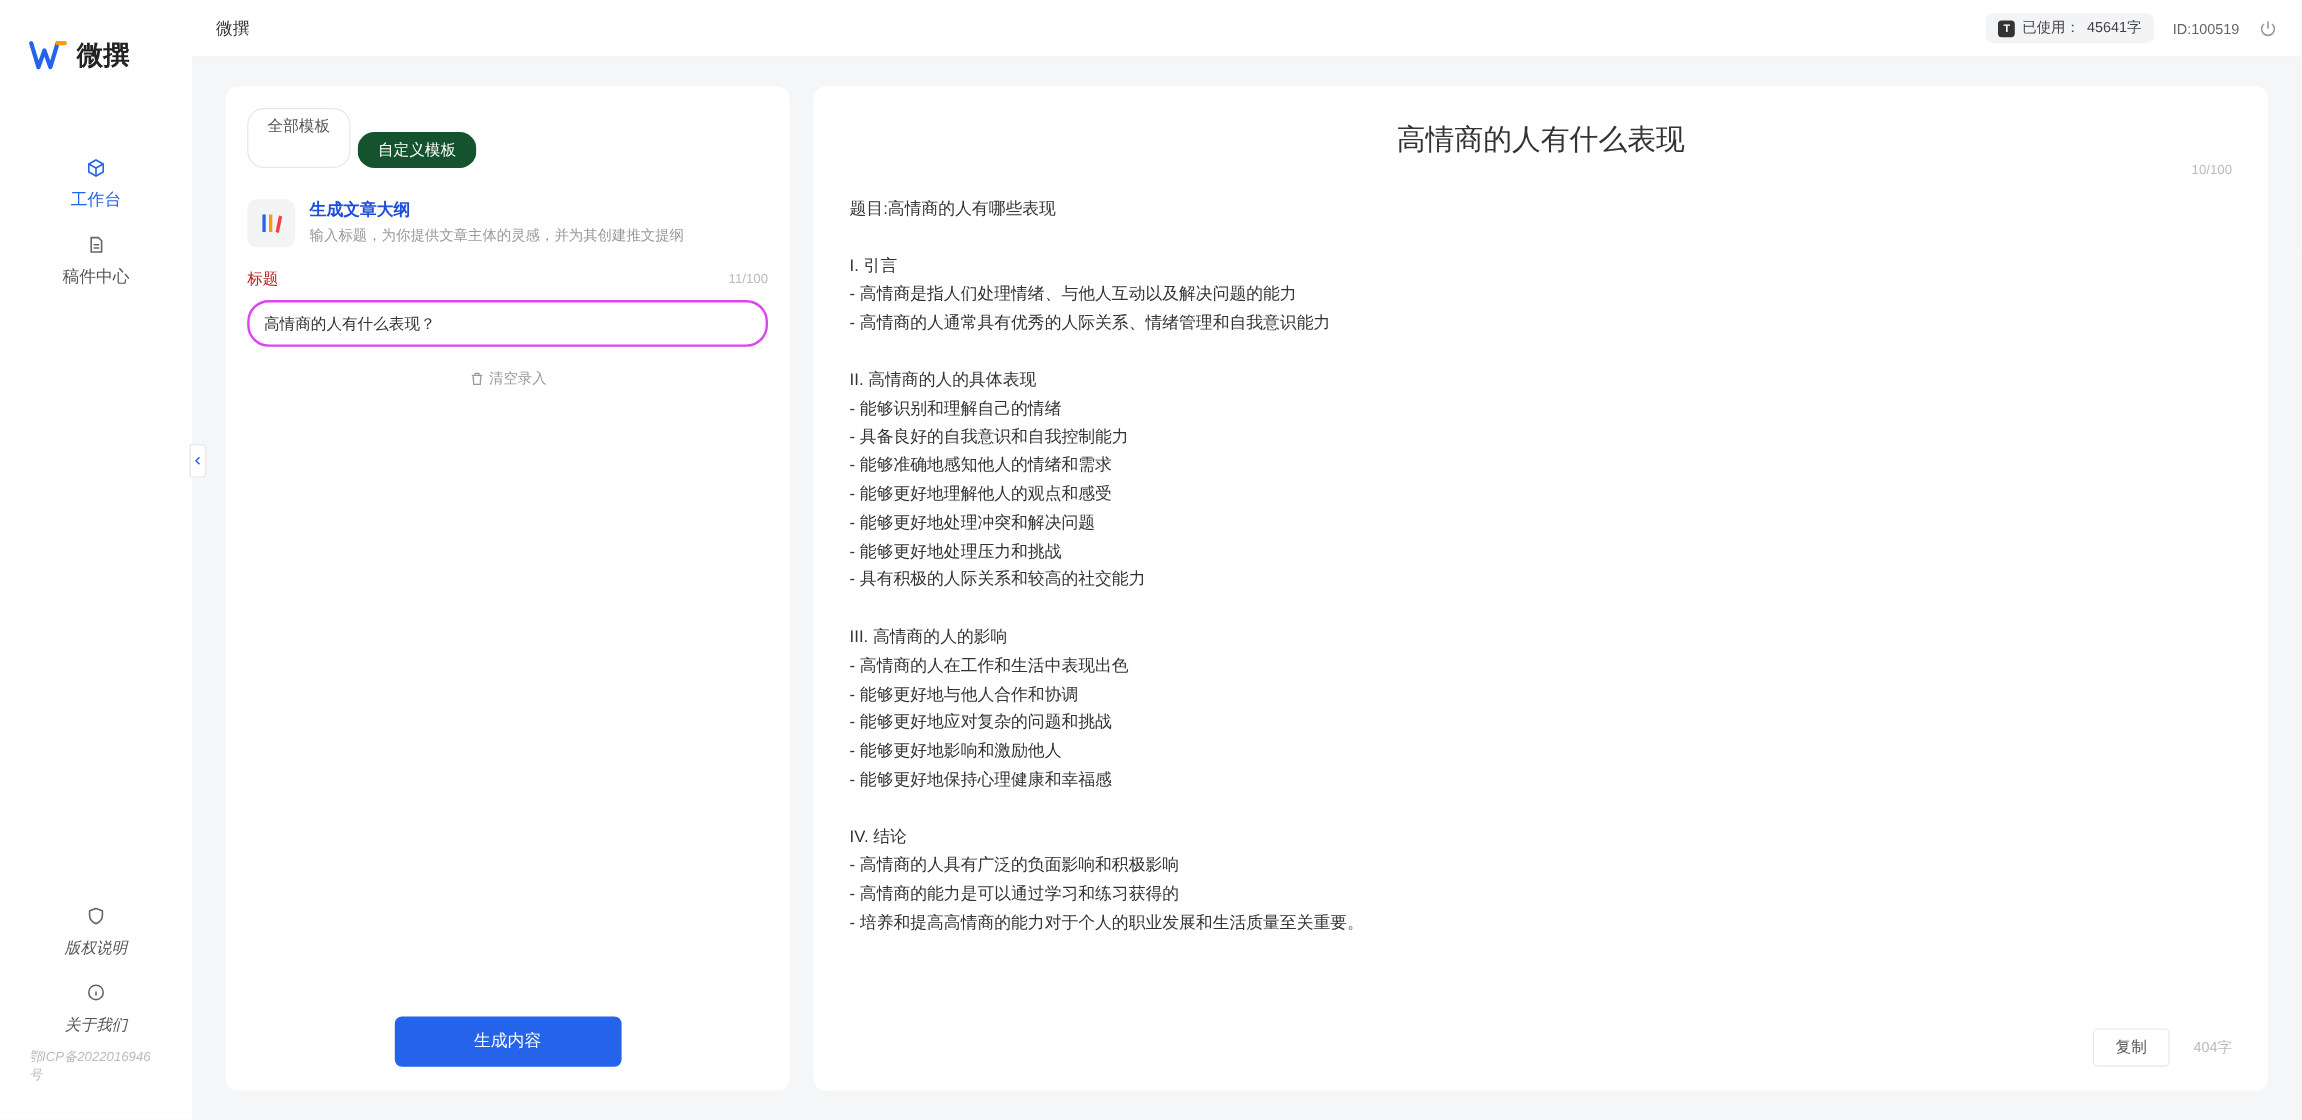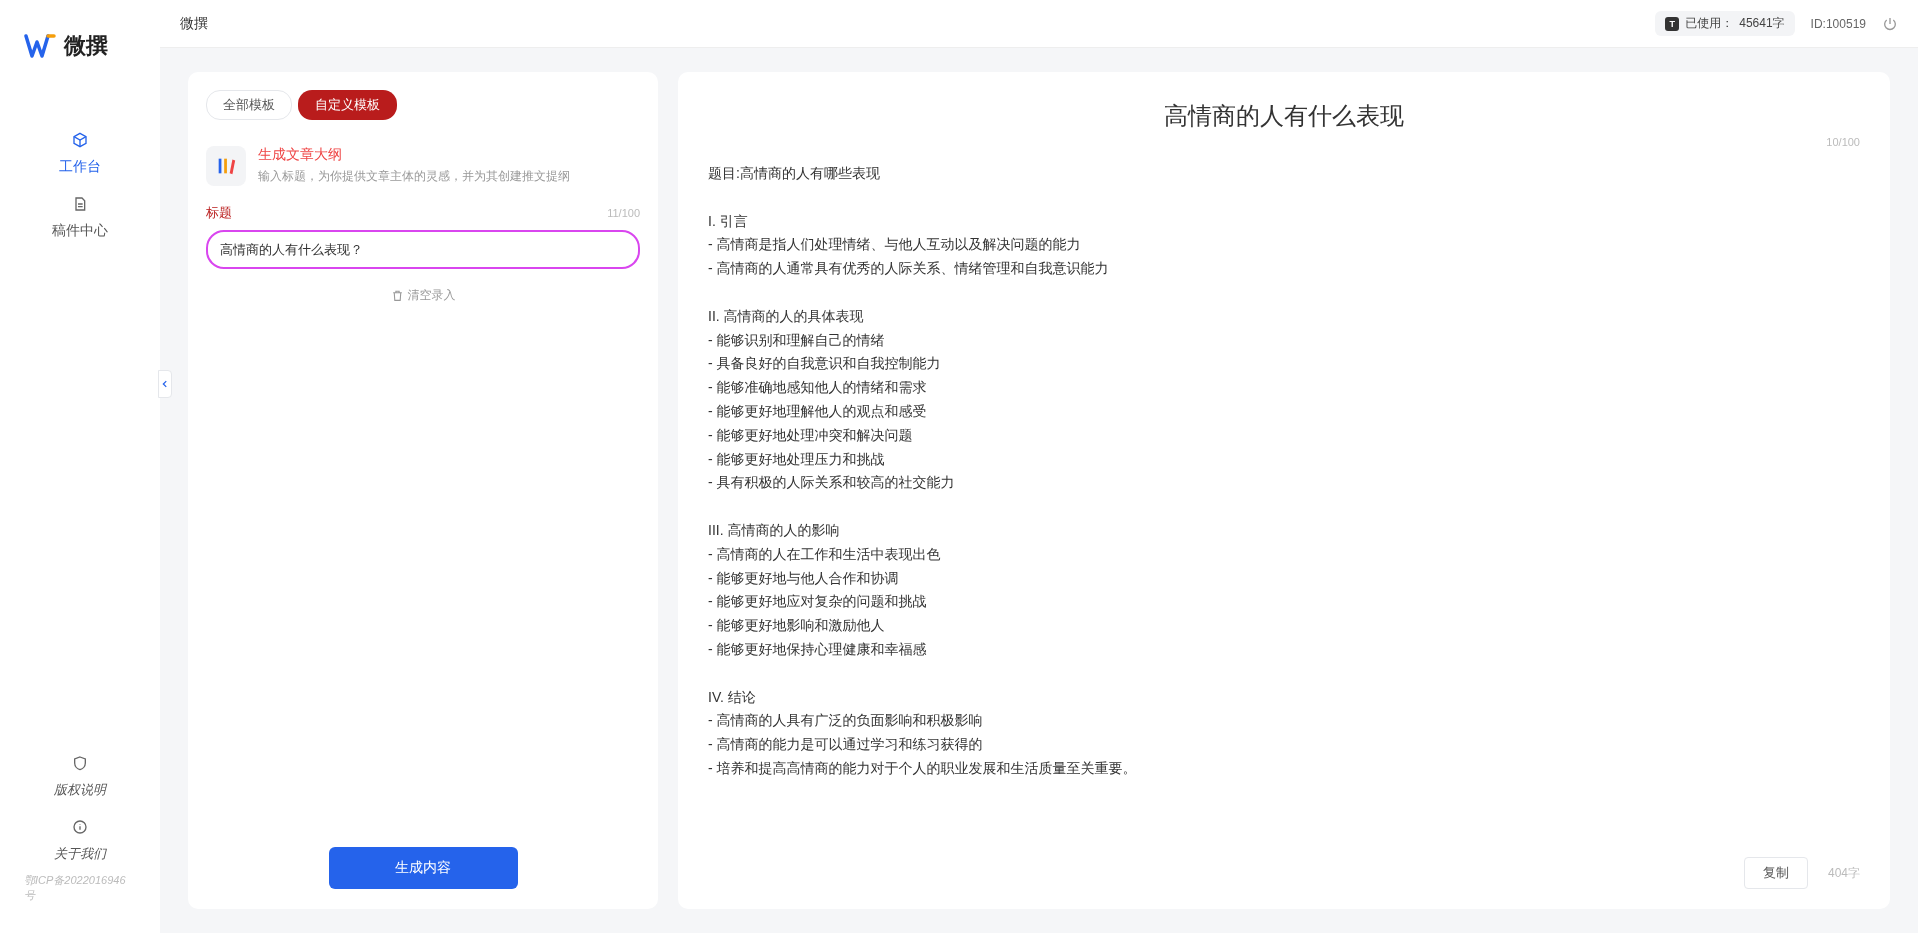--- a/index.html
+++ b/index.html
@@ -32,26 +32,26 @@
 .power-icon svg { stroke: #999; }
 
 .work-area { flex: 1; display: flex; gap: 20px; padding: 24px 28px; min-height: 0; }
 .panel { background: #fff; border-radius: 10px; display: flex; flex-direction: column; }
 .left-panel { width: 470px; padding: 18px 18px 20px; }
 .right-panel { flex: 1; padding: 28px 30px 20px; position: relative; }
 
 .tab-row { display: flex; gap: 6px; margin-bottom: 22px; }
 .tab-pill { padding: 5px 16px; border-radius: 14px; font-size: 13px; cursor: pointer; border: 1px solid transparent; }
 .tab-pill.inactive { background: #fff; color: #555; border-color: #e5e7eb; }
-.tab-pill.active { background: #b91c1c; color: #fff; }
+.tab-pill.active { background: #14532d; color: #fff; margin-top: 20px; }
 
 .template-card { display: flex; gap: 12px; align-items: flex-start; padding: 4px 0 18px; }
 .template-thumb { width: 40px; height: 40px; border-radius: 8px; background: #f3f4f6; display: flex; align-items: center; justify-content: center; flex-shrink: 0; }
 .template-thumb svg { width: 22px; height: 22px; }
-.template-title { font-size: 14px; font-weight: 400; color: #ef4444; margin-bottom: 4px; }
+.template-title { font-size: 14px; font-weight: 700; color: #1d4ed8; margin-bottom: 4px; }
 .template-desc { font-size: 12px; color: #999; }
 
 .form-label-row { display: flex; justify-content: space-between; align-items: center; margin-bottom: 8px; }
 .form-label { font-size: 13px; color: #b91c1c; }
 .char-counter { font-size: 11px; color: #bbb; }
 .text-input { width: 100%; padding: 10px 12px; border: 2px solid #d946ef; border-radius: 18px; font-size: 13px; color: #333; outline: none; }
 
 .clear-row { display: flex; justify-content: center; margin-top: 18px; }
 .clear-link { display: inline-flex; align-items: center; gap: 4px; font-size: 12px; color: #999; cursor: pointer; }
 .clear-link svg { stroke: #999; width: 13px; height: 13px; }

